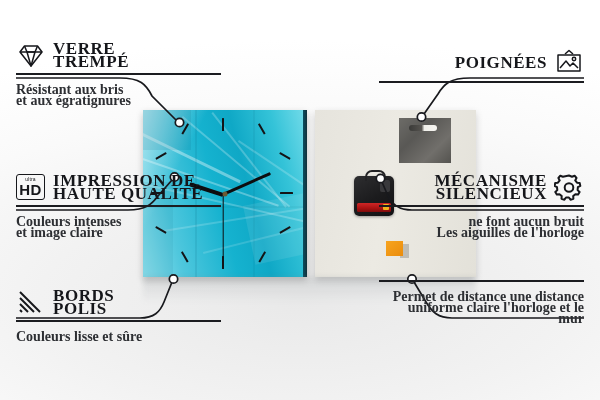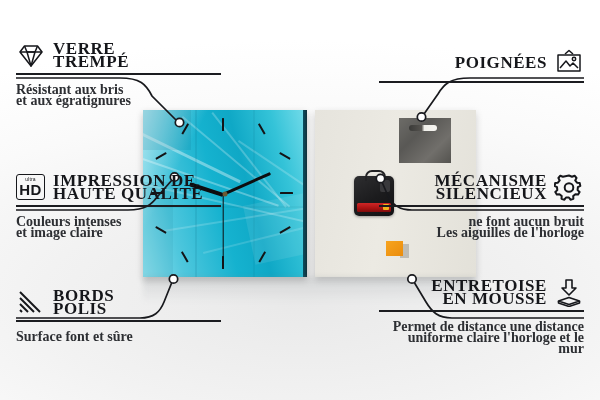--- a/index.html
+++ b/index.html
@@ -223,21 +223,21 @@
           <line x1="4" y1="23" x2="6" y2="25"></line>
         </g>
       </svg>
       <div class="ttl">
         <div>BORDS</div>
         <div>POLIS</div>
       </div>
     </div>
     <div class="rule"></div>
     <div class="sub">
-      <div>Surface font et sûre</div>
+      <div>Couleurs lisse et sûre</div>
     </div>
   </div>
 
   <div class="feat right" style="left:379px;top:48px;">
     <div class="head">
       <div class="ttl">
         <div>POIGNÉES</div>
       </div>
       <svg class="ico" viewBox="0 0 30 30">
         <g fill="none" stroke="#16171b" stroke-width="1.5" stroke-linejoin="round">
@@ -265,33 +265,20 @@
       </svg>
     </div>
     <div class="rule"></div>
     <div class="sub">
       <div>ne font aucun bruit</div>
       <div>Les aiguilles de l'horloge</div>
     </div>
   </div>
 
   <div class="feat right" style="left:379px;top:277px;width:205px;">
-    <div class="head">
-      <div class="ttl">
-        <div>ENTRETOISE</div>
-        <div>EN MOUSSE</div>
-      </div>
-      <svg class="ico" viewBox="0 0 30 30">
-        <g fill="none" stroke="#16171b" stroke-width="1.6" stroke-linejoin="round">
-          <path d="M12,3 h6 v8 h4 l-7,7 -7,-7 h4 z"></path>
-          <path d="M15,20.5 L25.5,24 L15,27.5 L4.5,24 Z"></path>
-          <path d="M4.5,24 v2 L15,29.5 L25.5,26 v-2"></path>
-        </g>
-      </svg>
-    </div>
     <div class="rule"></div>
     <div class="sub">
       <div>Permet de distance une distance</div>
       <div>uniforme claire l'horloge et le mur</div>
     </div>
   </div>
 
 </div>
 
 </body></html>

